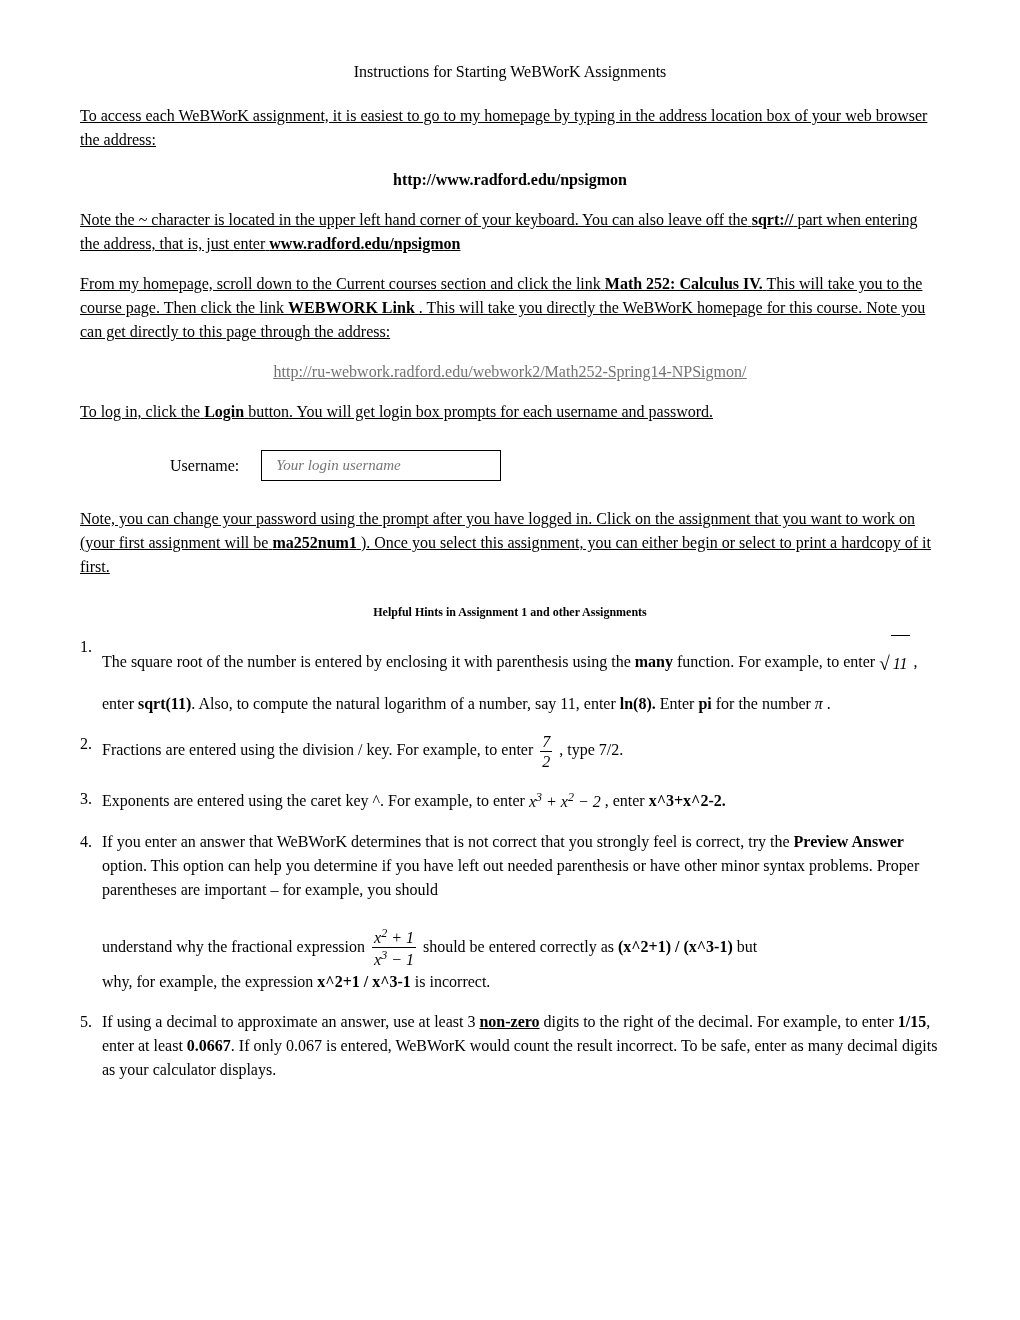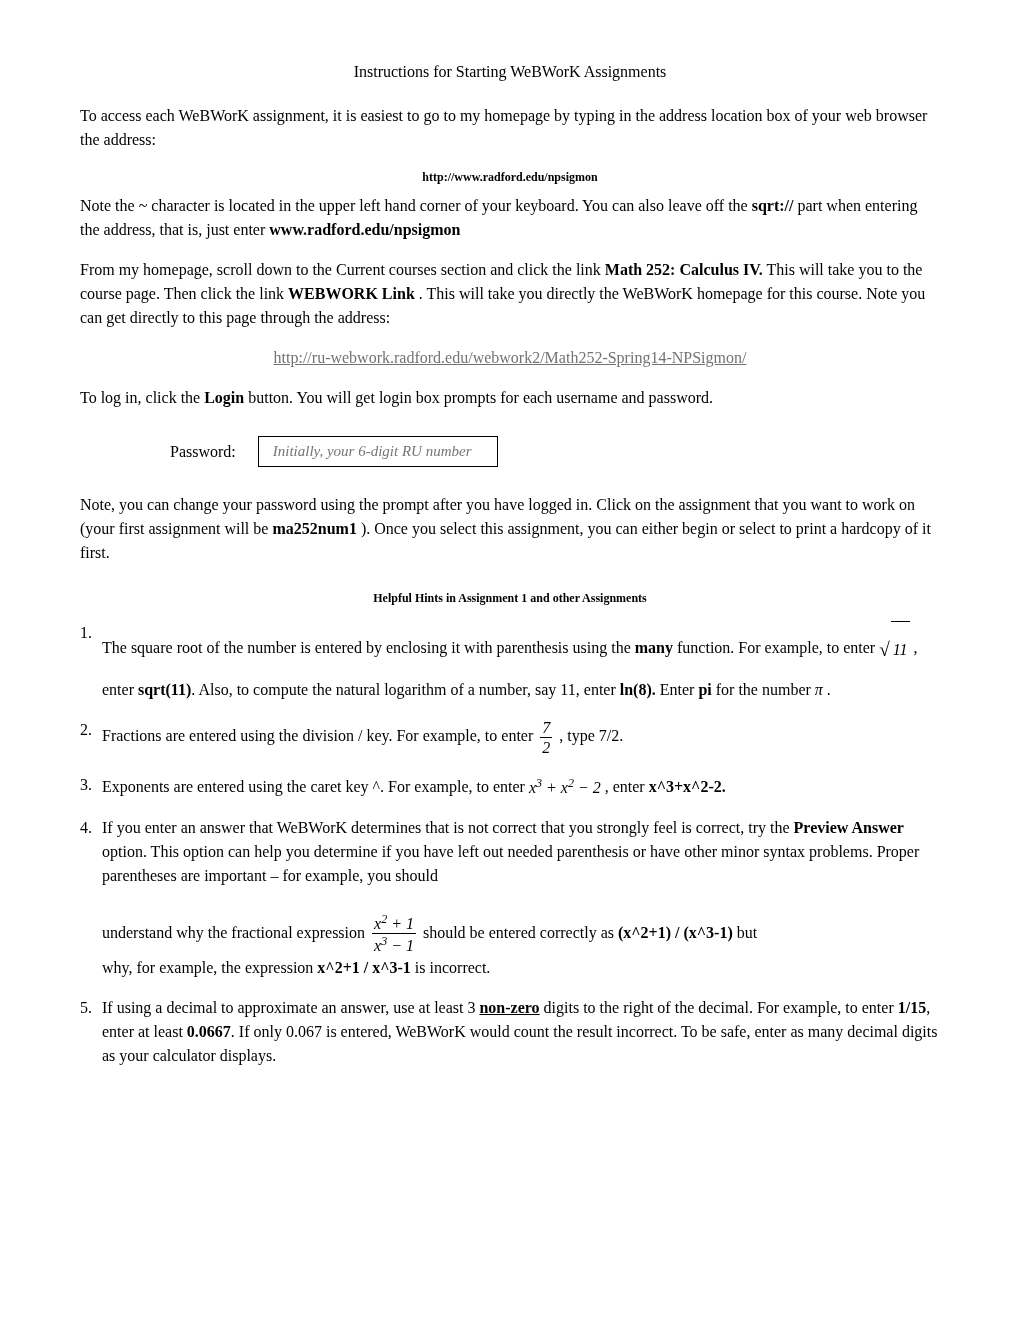--- a/index.html
+++ b/index.html
@@ -19,26 +19,27 @@
     }
     .page-title {
       text-align: center;
       font-weight: normal;
       margin-bottom: 20px;
       font-size: 16px;
     }
     .paragraph {
       margin-bottom: 16px;
       text-align: left;
+      text-decoration: underline;
     }
     .center-bold {
       text-align: center;
       font-weight: bold;
-      margin-bottom: 8px;
-      font-size: 12px;
+      margin-bottom: 16px;
+      font-size: 16px;
     }
     .link {
       color: #737373;
       text-decoration: underline;
     }
     .login-table {
       margin: 20px 0 20px 80px;
       border-collapse: collapse;
     }
     .login-table td {
@@ -157,24 +158,24 @@
 </p>
 
 <p class="paragraph">
   <span>To log in, click the</span>
   <strong> Login</strong>
   <span>button. You will get login box prompts for each username and password.</span>
 </p>
 
 <table class="login-table">
   <tbody>
-  <tr>
-    <td class="label-cell">Password:</td>
+      <tr>
+    <td class="label-cell">Username:</td>
     <td>
-      <input class="input-box" type="text" placeholder="Initially, your 6-digit RU number" style="">
+      <input class="input-box" type="text" placeholder="Your login username" style="">
     </td>
   </tr>
 </tbody>
   </table>
 
 <p class="paragraph">
   <span>Note, you can change your password using the prompt after you have logged in. Click on the assignment that you want to work on  (your first assignment will be</span>
   <strong>ma252num1</strong>
   <span>). Once you select this assignment, you can either begin or select to print a hardcopy of it first.</span>
 </p>

